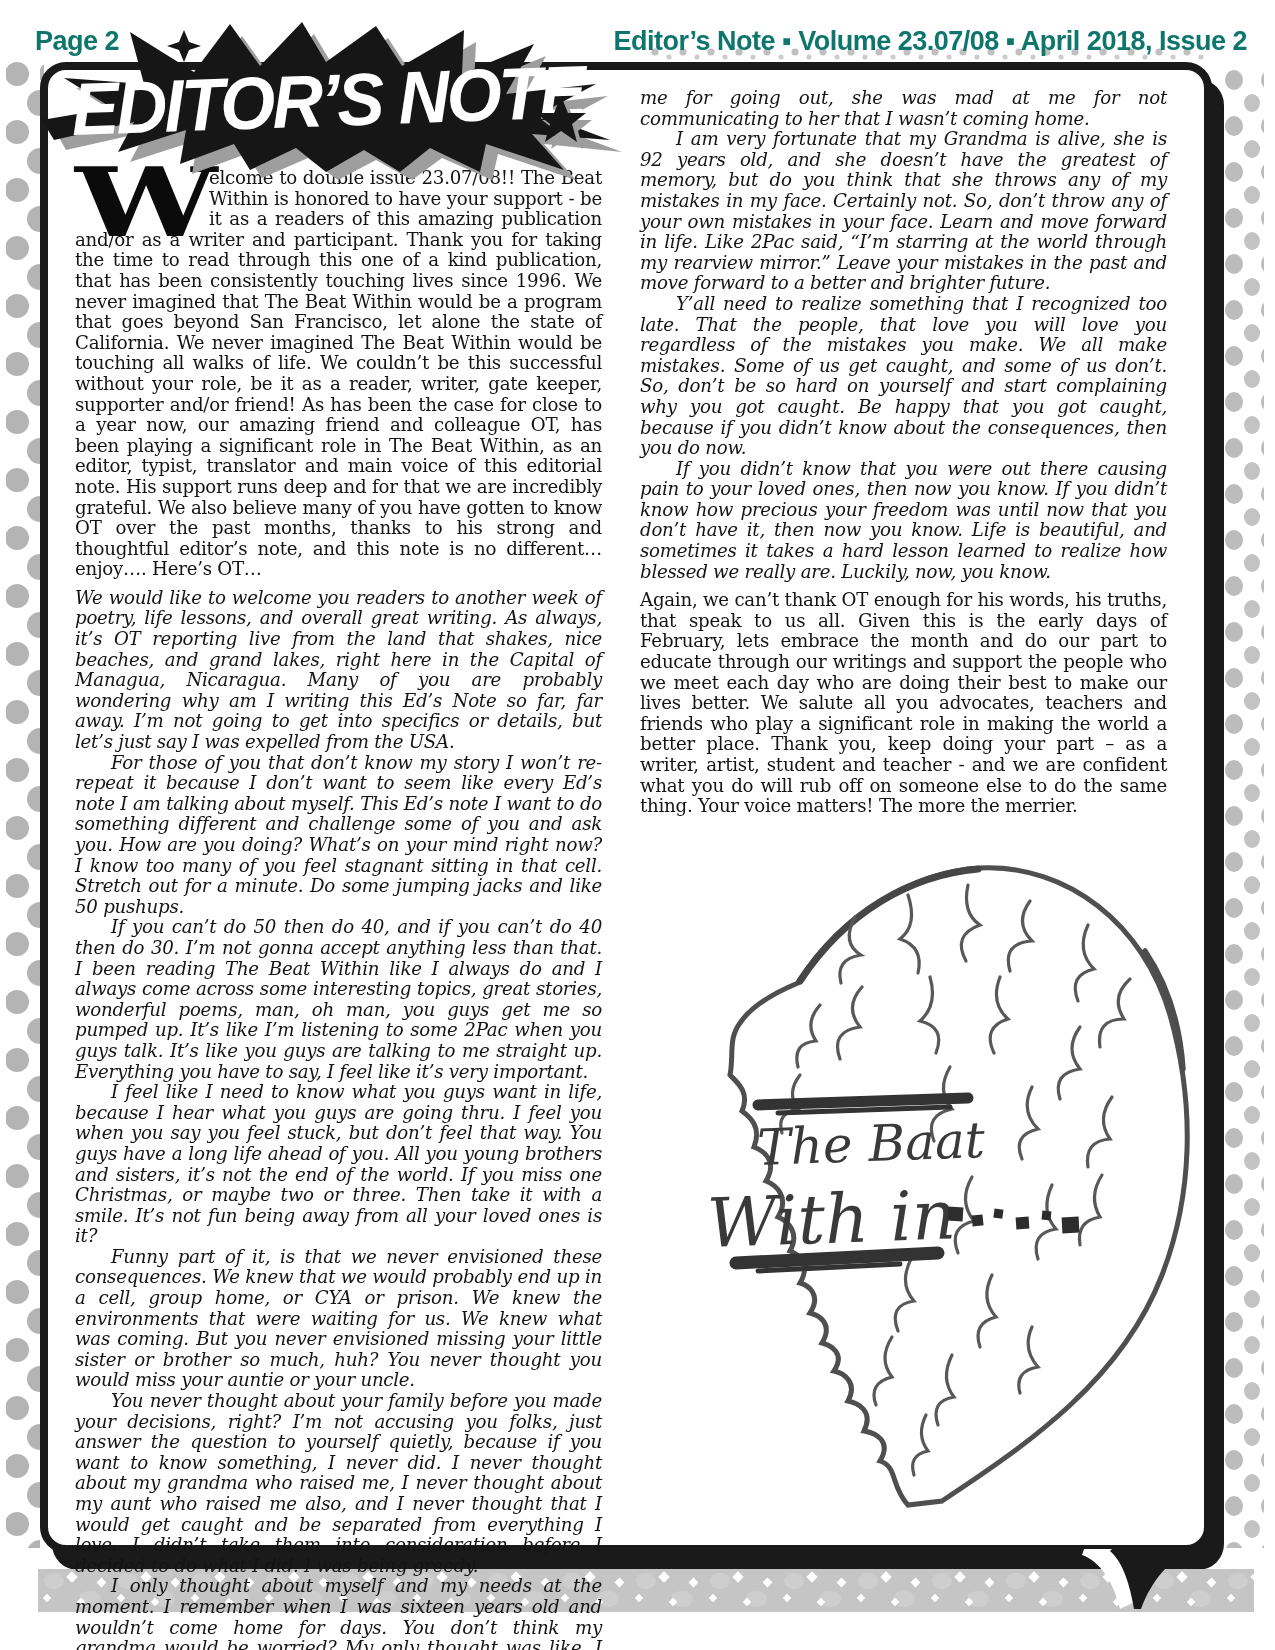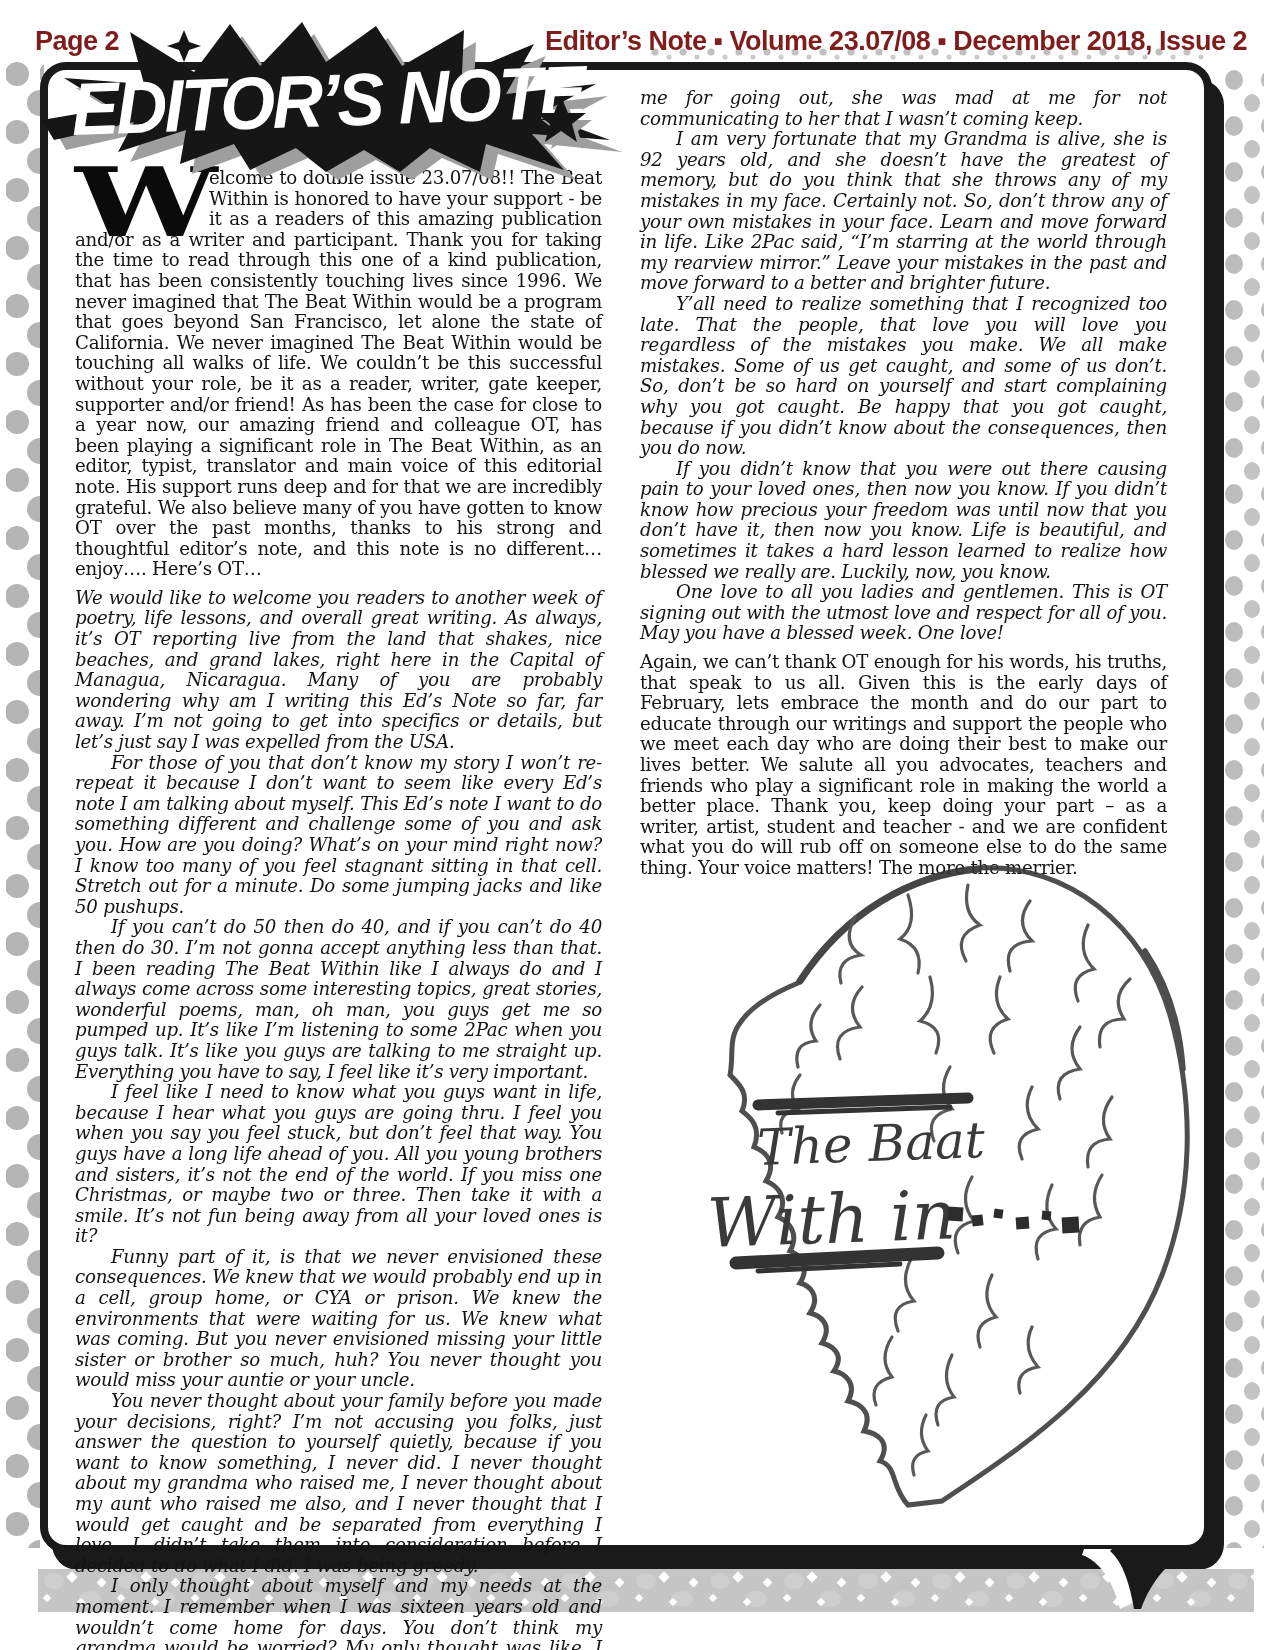--- a/index.html
+++ b/index.html
@@ -9,21 +9,21 @@
     background:#fff;
     font-family:"DejaVu Serif", serif;
     color:#111;
     overflow:hidden;
   }
   
   .header {
     position:absolute; left:35px; top:26px; width:1212px;
     display:flex; justify-content:space-between; align-items:flex-end;
     font-family:"Liberation Sans", sans-serif;
-    font-weight:700; font-size:27px; letter-spacing:-0.5px; color:#7f1d1d;
+    font-weight:700; font-size:27px; letter-spacing:-0.5px; color:#0f766e;
     z-index:6; white-space:nowrap;
   }
   
   .bubble {
     position:absolute; left:40px; top:62px;
     width:1172px; height:1491px;
     background:#fff;
     border:8px solid var(--ink);
     border-radius:26px;
     box-shadow:12px 17px 0 0 var(--ink);
@@ -61,21 +61,21 @@
   }
   
   .illustration { position:absolute; left:650px; top:855px; z-index:4; }
   .sketch-text { font-family:"DejaVu Serif", serif; font-style:italic; fill:#3a3a3a; }
 </style>
 </head>
 <body>
 
 <div class="header">
   <span>Page 2</span>
-  <span>Editor’s Note ▪ Volume 23.07/08 ▪ December 2018, Issue 2</span>
+  <span>Editor’s Note ▪ Volume 23.07/08 ▪ April 2018, Issue 2</span>
 </div>
 
 <svg class="strip strip-left" width="38" height="1488" aria-hidden="true">
   <defs>
     <pattern id="bigdots" width="34" height="58" patternUnits="userSpaceOnUse">
       <circle cx="11" cy="14" r="12" fill="#b4b4b4"></circle>
       <circle cx="34" cy="43" r="13" fill="#b4b4b4"></circle>
     </pattern>
   </defs>
   <rect width="38" height="1488" fill="url(#bigdots)"></rect>
@@ -140,25 +140,24 @@
     <p class="para roman"><span class="dropcap">W</span><span>elcome to double issue 23.07/08!! The Beat Within is honored to have your support - be it as a readers of this amazing publication and/or  as a writer and participant. Thank you for taking the time to read through this one of a kind publication, that has been consistently touching lives since 1996. We never imagined that The Beat Within would be a program that goes beyond San Francisco, let alone the state of California. We never imagined The Beat Within would be touching all walks of life. We couldn’t be this successful without your role, be it as a reader, writer, gate keeper, supporter and/or friend! As has been the case for close to a year now, our amazing friend and colleague OT, has been playing a significant role in The Beat Within, as an editor, typist,  translator and main voice of this editorial note.  His support runs deep and for that we are incredibly grateful.  We also believe many of you have gotten to know OT over the past months, thanks to his strong and thoughtful editor’s note, and this note is no different… enjoy…. Here’s OT…</span></p>
     <p class="para italic gap">We would like to welcome you readers to another week of poetry, life lessons, and overall great writing. As always, it’s OT reporting live from the land that shakes, nice beaches, and grand lakes, right here in the Capital of Managua, Nicaragua. Many of you are probably wondering why am I writing this Ed’s Note so far, far away. I’m not going to get into specifics or details, but let’s just say I was expelled from the USA.</p>
     <p class="para italic indent">For those of you that don’t know my story I won’t re-repeat it because I don’t want to seem like every Ed’s note I am talking about myself. This Ed’s note I want to do something different and challenge some of you and ask you. How are you doing? What’s on your mind right now? I know too many of you feel stagnant sitting in that cell. Stretch out for a minute. Do some jumping jacks and like 50 pushups.</p>
     <p class="para italic indent">If you can’t do 50 then do 40, and if you can’t do 40 then do 30. I’m not gonna accept anything less than that. I been reading The Beat Within like I always do and I always come across some interesting topics, great stories, wonderful poems, man, oh man, you guys get me so pumped up. It’s like I’m listening to some 2Pac when you guys talk. It’s like you guys are talking to me straight up. Everything you have to say, I feel like it’s very important.</p>
     <p class="para italic indent">I feel like I need to know what you guys want in life, because I hear what you guys are going thru. I feel you when you say you feel stuck, but don’t feel that way. You guys have a long life ahead of you. All you young brothers and sisters, it’s not the end of the world. If you miss one Christmas, or maybe two or three. Then take it with a smile. It’s not fun being away from all your loved ones is it?</p>
     <p class="para italic indent">Funny part of it, is that we never envisioned these consequences. We knew that we would probably end up in a cell, group home, or CYA or prison. We knew the environments that were waiting for us. We knew what was coming. But you never envisioned missing your little sister or brother so much, huh? You never thought you would miss your auntie or your uncle.</p>
     <p class="para italic indent">You never thought about your family before you made your decisions, right? I’m not accusing you folks, just answer the question to yourself quietly, because if you want to know something, I never did. I never thought about my grandma who raised me, I never thought about my aunt who raised me also, and I never thought that I would get caught and be separated from everything I love. I didn’t take them into consideration before I decided to do what I did. I was being greedy.</p>
     <p class="para italic indent">I only thought about myself and my needs at the moment. I remember when I was sixteen years old and wouldn’t come home for days. You don’t think my grandma would be worried? My only thought was like, I hope I don’t piss her off, but little did I know that she wasn’t MAD, she was worried sick. She wasn’t mad at</p>
   </div>
 <div class="col col-right">
-    <p class="para italic">me for going out, she was mad at me for not communicating to her that I wasn’t coming keep.</p>
+    <p class="para italic">me for going out, she was mad at me for not communicating to her that I wasn’t coming home.</p>
     <p class="para italic indent">I am very fortunate that my Grandma is alive, she is 92 years old, and she doesn’t have the greatest of memory, but do you think that she throws any of my mistakes in my face. Certainly not. So, don’t throw any of your own mistakes in your face. Learn and move forward in life. Like 2Pac said, “I’m starring at the world through my rearview mirror.” Leave your mistakes in the past and move forward to a better and brighter future.</p>
     <p class="para italic indent">Y’all need to realize something that I recognized too late. That the people, that love you will love you regardless of the mistakes you make. We all make mistakes. Some of us get caught, and some of us don’t.  So, don’t be so hard on yourself and start complaining why you got caught. Be happy that you got caught, because if you didn’t know about the consequences, then you do now.</p>
     <p class="para italic indent">If you didn’t know that you were out there causing pain to your loved ones, then now you know. If you didn’t know how precious your freedom was until now that you don’t have it, then now you know. Life is beautiful, and sometimes it takes a hard lesson learned to realize how blessed we really are. Luckily, now, you know.</p>
-    <p class="para italic indent">One love to all you ladies and gentlemen. This is OT signing out with the utmost love and respect for all of you. May you have a blessed week. One love!</p>
     <p class="para roman gap">Again, we can’t thank OT enough for his words, his truths, that speak to us all.  Given this is the early days of February, lets embrace the month and do our part to educate through our writings  and support the people who we meet each day who are doing their best to make our lives better.  We salute all you advocates, teachers and friends who play a significant role in making the world a better place. Thank you, keep doing your part – as a writer, artist, student and teacher - and we are confident what you do will rub off on someone else to do the same thing. Your voice matters! The more the merrier.</p>
   </div>
 
 <svg class="illustration" width="545" height="660" viewBox="0 0 545 660">
   <g fill="none" stroke="#474747" stroke-width="3.2" stroke-linecap="round" opacity="0.9">
 
     <path stroke-width="5" stroke="#3c3c3c" d="M258,650 C240,630 248,612 230,606 C242,586 226,578 214,576 C224,556 208,548 198,546 C208,528 194,518 184,516 C196,498 180,490 172,488 C184,468 168,460 160,458 C172,440 158,430 150,428 C162,408 146,398 140,396 C150,378 138,366 128,362 C140,342 126,330 116,326 C128,306 114,296 104,292 C112,272 100,262 92,256 C100,238 88,228 80,220 C84,200 78,184 90,168 C102,150 124,138 148,128 C192,58 268,16 330,13 C418,9 494,70 520,160 C546,252 542,342 512,420 C472,524 380,588 292,646 Z"></path>
 
     <path stroke-width="7" stroke="#323232" d="M150,126 C196,56 262,20 328,14"></path>
     <path stroke-width="5.5" stroke="#3a3a3a" d="M495,96 C518,130 530,170 533,214"></path>

